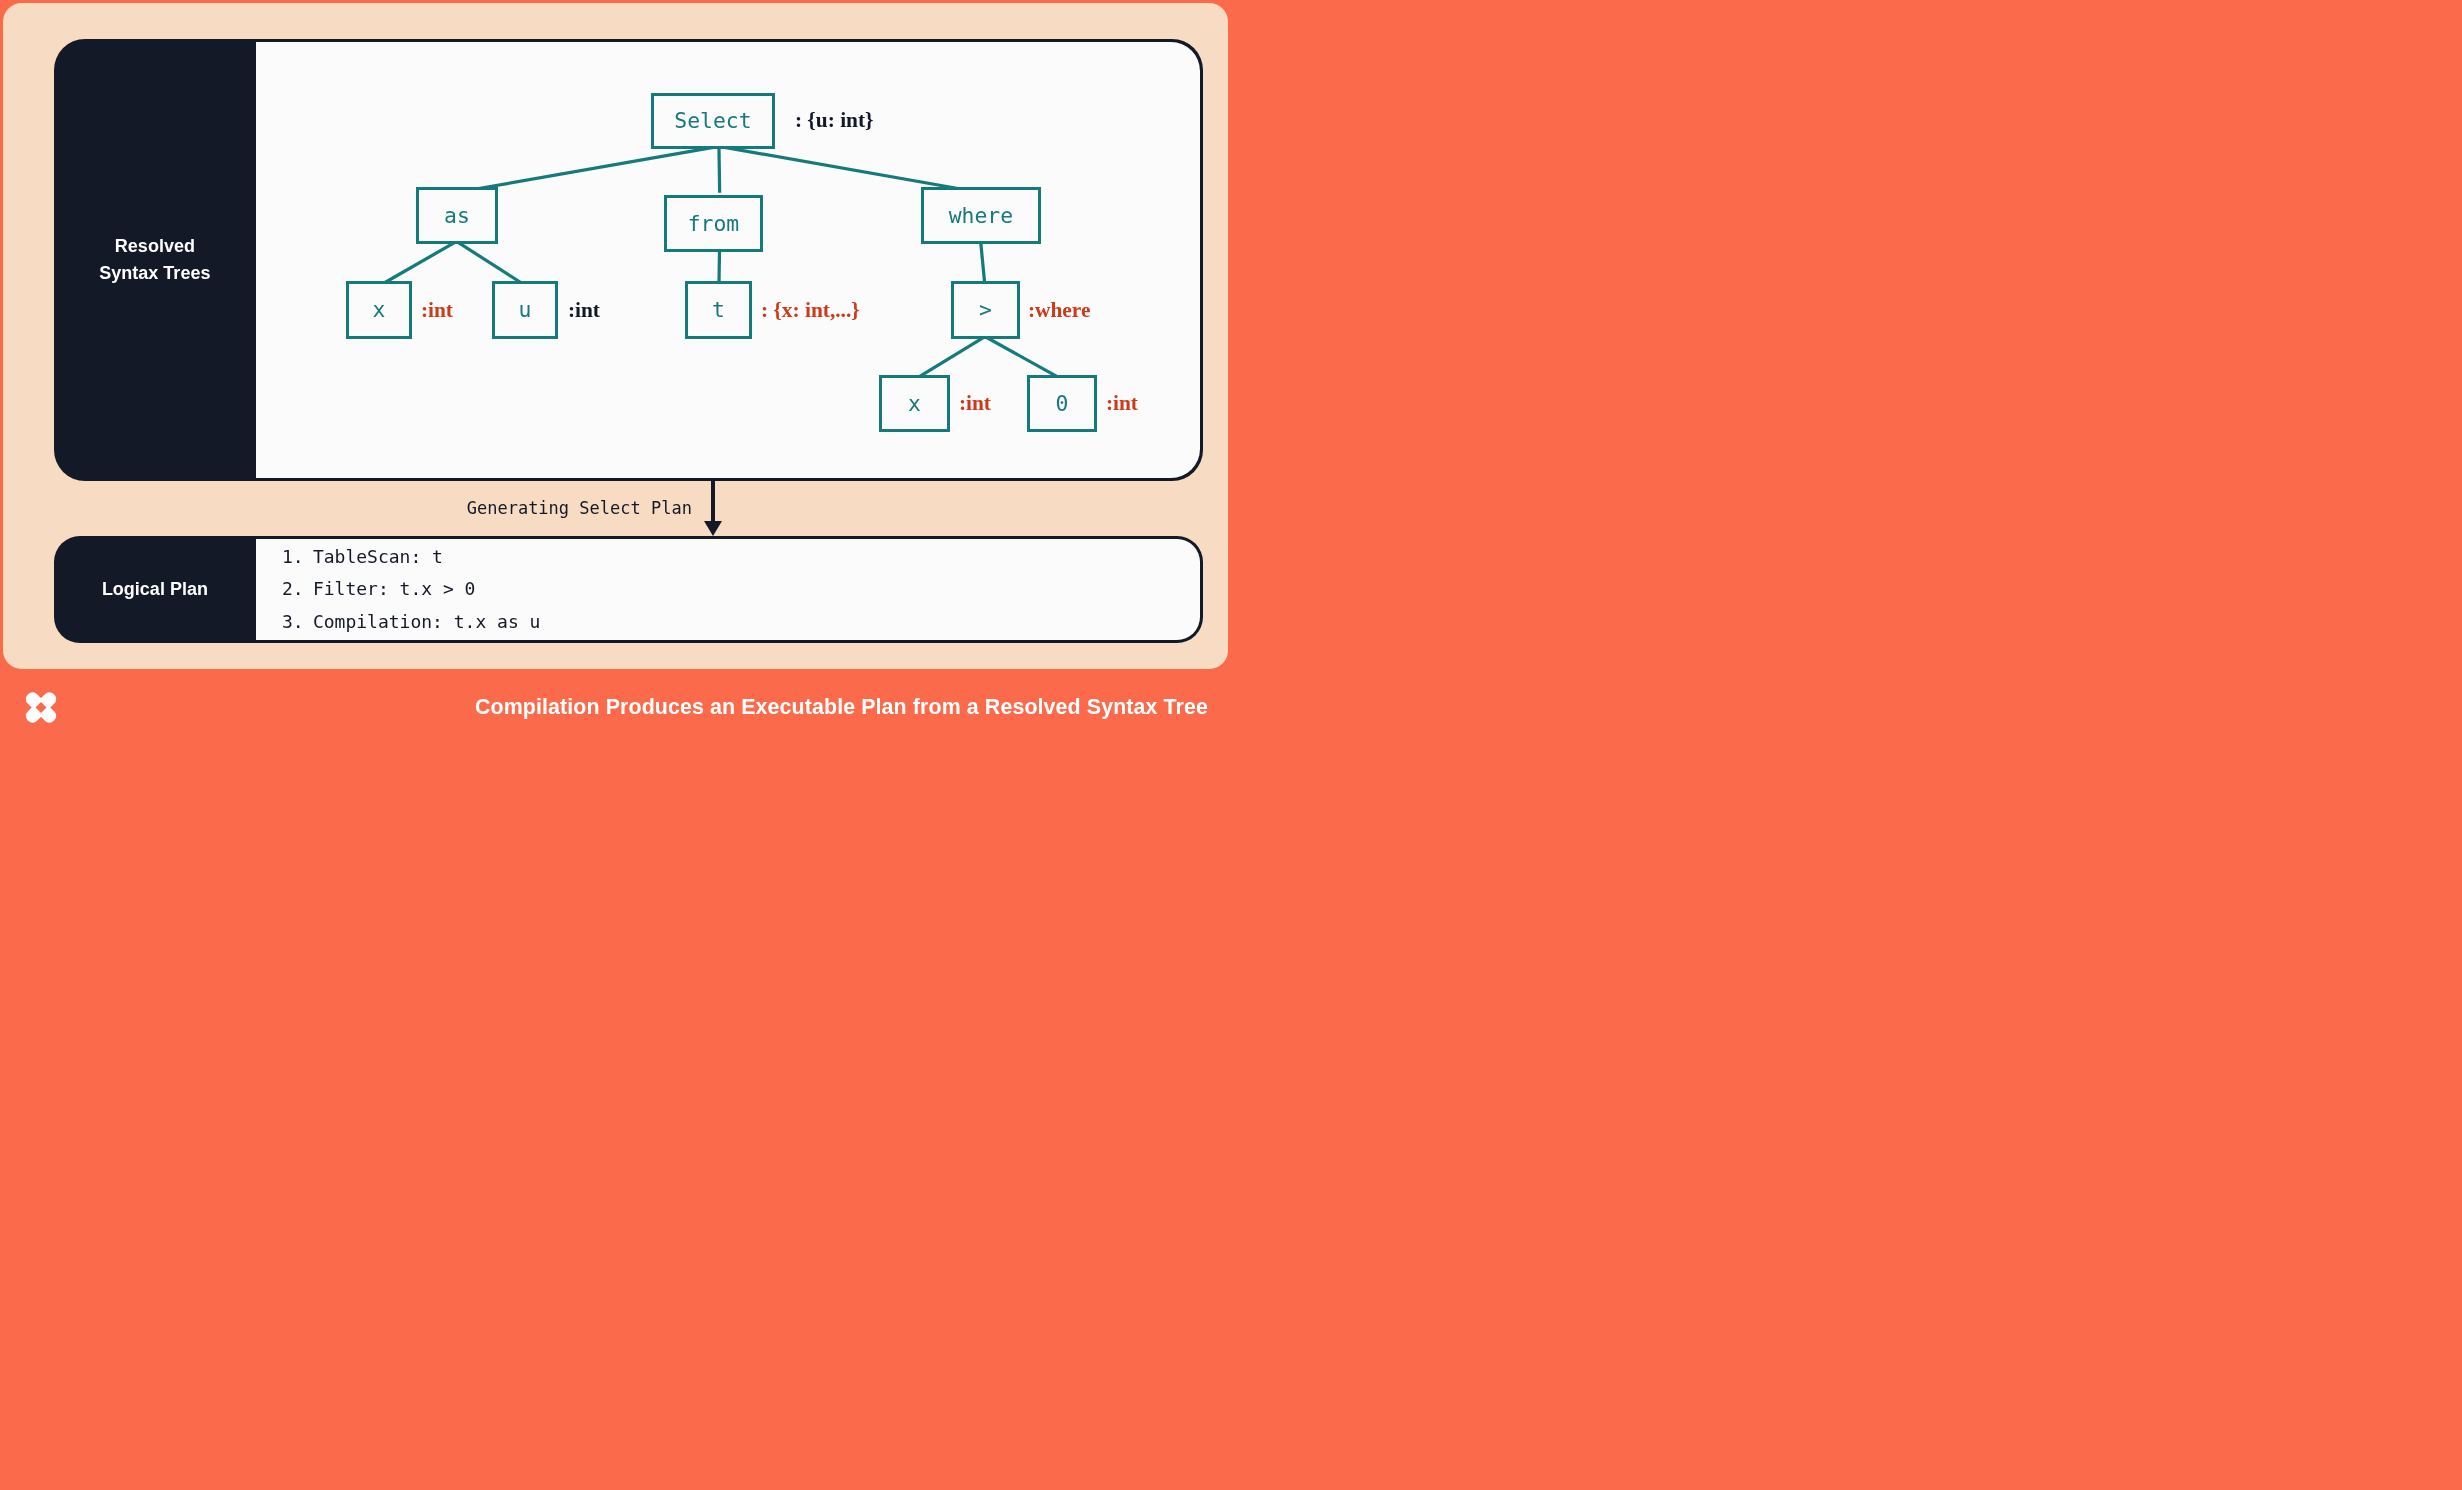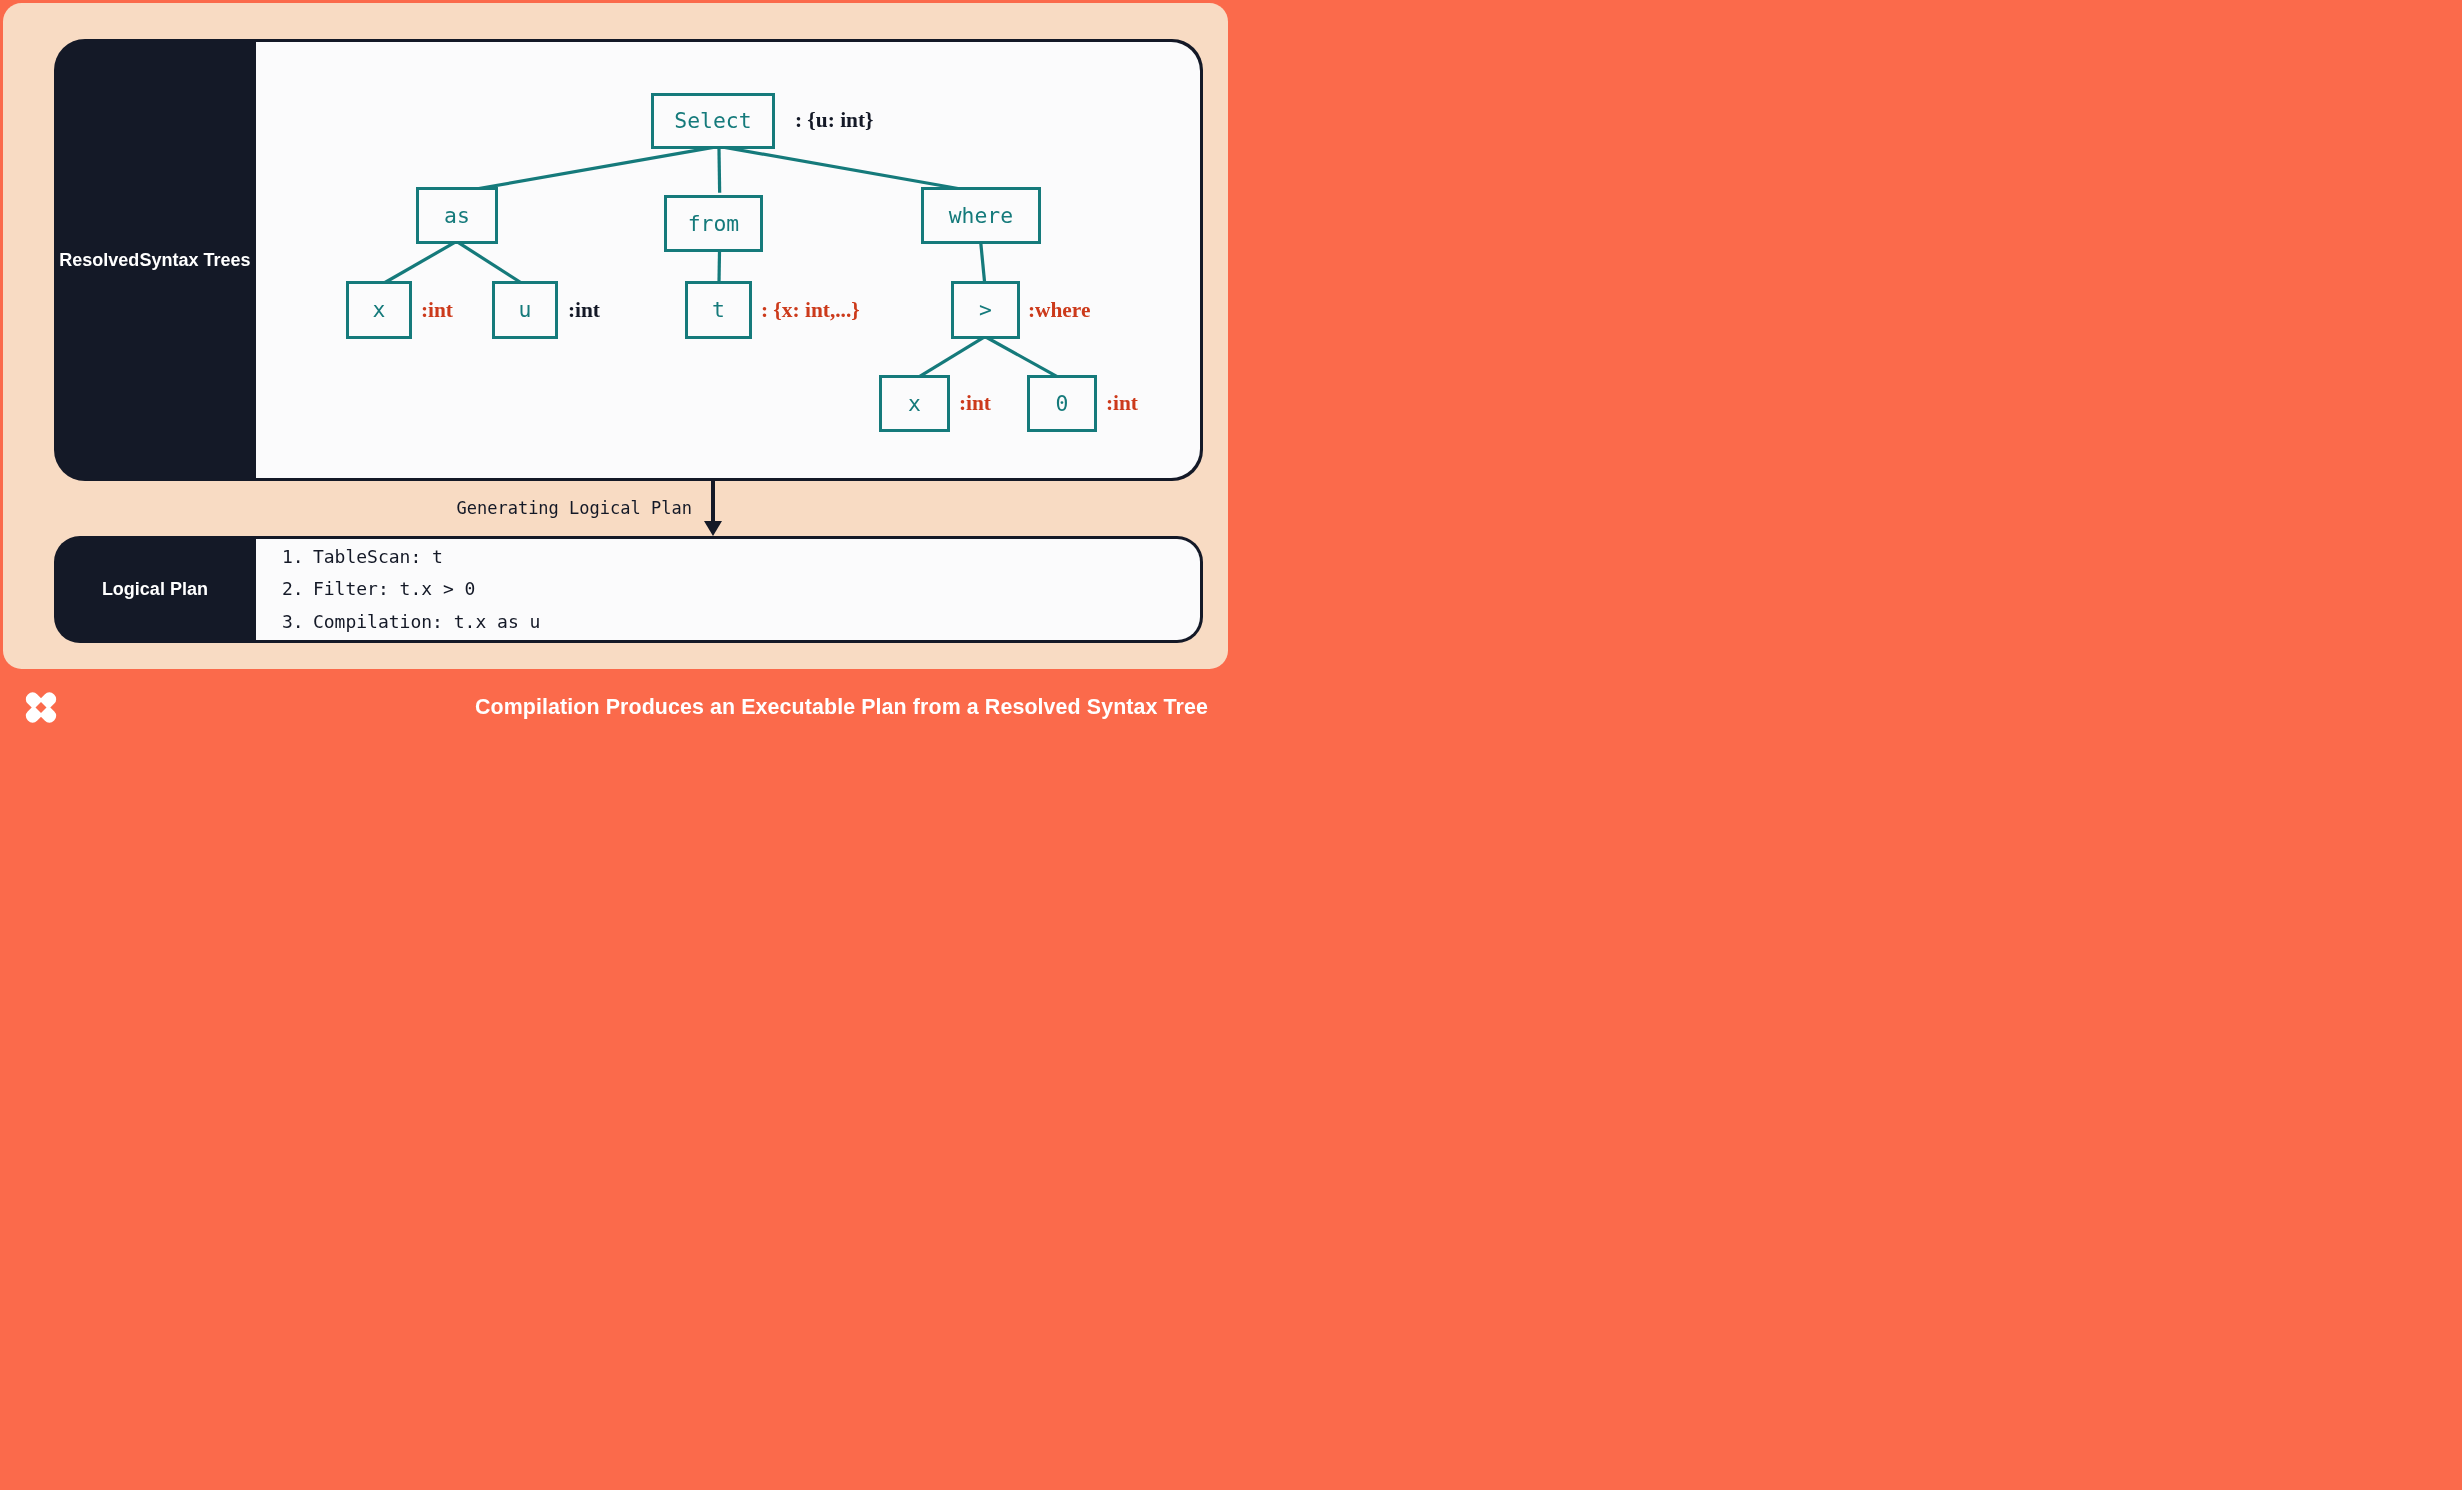--- a/index.html
+++ b/index.html
@@ -12,21 +12,21 @@
   }
   *{margin:0;padding:0;box-sizing:border-box}
   html,body{width:1231px;height:745px}
   body{background:var(--orange);font-family:"Liberation Sans",sans-serif;position:relative;overflow:hidden}
 
   .peach-frame{position:absolute;left:2.9px;top:2.9px;width:1225px;height:666px;background:var(--peach);border-radius:18.6px}
 
   
   .panel-rst{position:absolute;left:51px;top:36px;width:1149px;height:442px;background:var(--dark);border-radius:31px}
   .panel-rst .paper{position:absolute;left:202px;top:2.9px;right:2.9px;bottom:2.9px;background:var(--paper);border-radius:0 29px 29px 0}
-  .sidebar-label{position:absolute;left:0;top:0;width:202px;height:100%;display:flex;align-items:center;justify-content:center;color:#fff;font-weight:700;font-size:18px;line-height:26.5px;text-align:center}
+  .sidebar-label{position:absolute;left:0;top:0;width:202px;height:100%;display:flex;flex-direction:column;align-items:center;justify-content:center;color:#fff;font-weight:700;font-size:18px;line-height:26.5px;text-align:center}
 
   .edges{position:absolute;left:0;top:0;width:1149px;height:442px}
   .edges line{stroke:var(--teal);stroke-width:4.5}
 
   .node{position:absolute;background:var(--paper);border:3.2px solid var(--teal);display:flex;align-items:center;justify-content:center;font-family:"DejaVu Sans Mono",monospace;font-weight:500;font-size:21.4px;color:var(--teal)}
   .n-select{left:597px;top:54px;width:124px;height:56px}
   .n-as{left:362px;top:148px;width:82px;height:57px}
   .n-from{left:610px;top:156px;width:99px;height:57px}
   .n-where{left:867px;top:148px;width:120px;height:57px}
   .n-x1{left:292px;top:242px;width:66px;height:58px}
@@ -126,21 +126,21 @@
         <span>x</span>
       </div>
     <div class="type t-x2" data-color="red">:int</div>
 
     <div class="node n-zero">
         <span>0</span>
       </div>
     <div class="type t-zero" data-color="red">:int</div>
   </div>
 
-  <div class="transition-label">Generating Logical Plan</div>
+  <div class="transition-label">Generating Select Plan</div>
   <div class="arrow-shaft"></div>
   <div class="arrow-head"></div>
 
   <div class="panel-lp">
     <div class="paper">
       <div class="plan-step">
         <span>1.</span>
         <span>TableScan: t</span>
       </div>
       <div class="plan-step">

